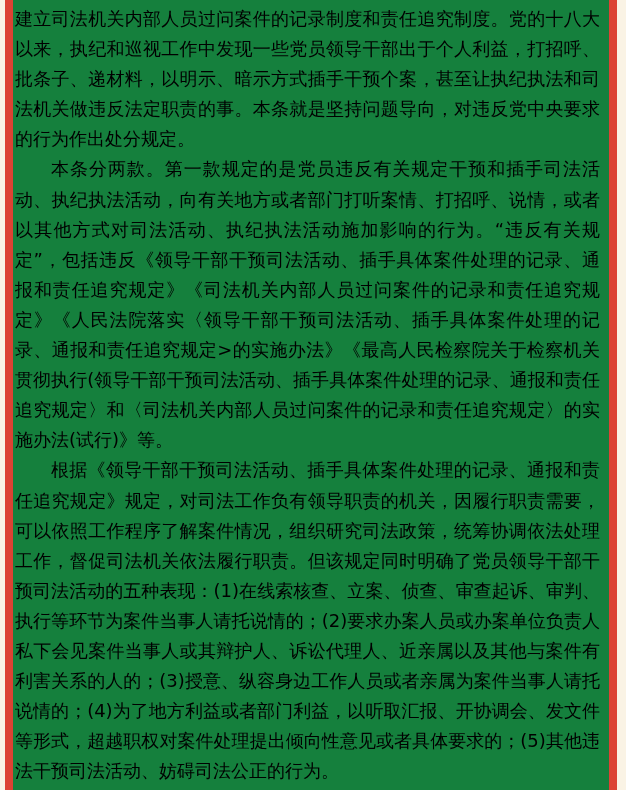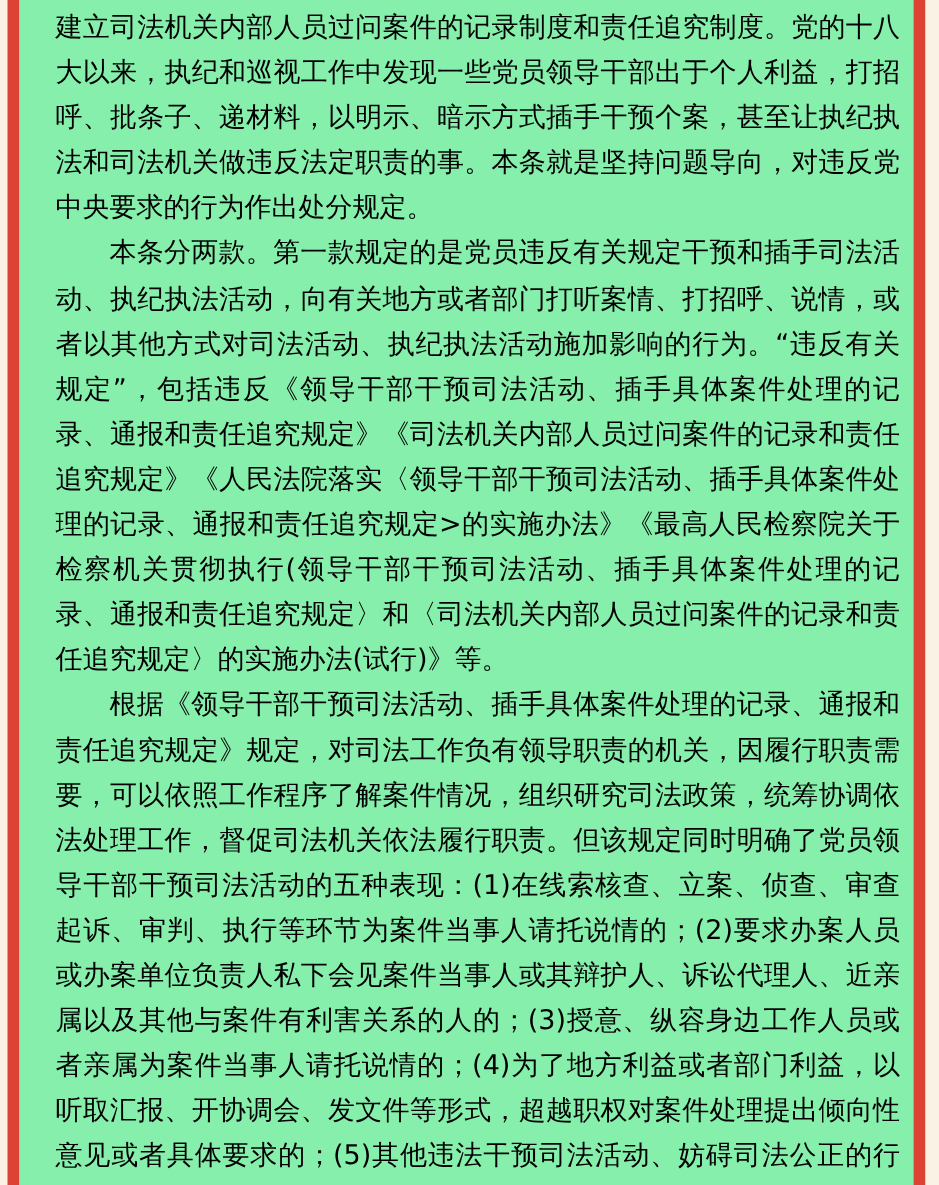--- a/index.html
+++ b/index.html
@@ -23,23 +23,23 @@
   }
   .edge-strip.left  { width: 5px; }
   .edge-strip.right { width: 9px; }
   .red-bar {
     flex: 0 0 auto;
     width: 8px;
     background: #dc4334;
   }
   .content {
     flex: 1 1 auto;
-    background: #86efac;
+    background: #15803d;
     box-sizing: border-box;
-    padding: 4px 9px 0 24px;
+    padding: 4px 9px 0 2px;
   }
   .doc-text {
     font-family: "DejaVu Sans", "Liberation Sans", sans-serif;
     font-size: 18px;
     line-height: 30.1px;
     color: #000000;
     text-align: justify;
     text-justify: inter-ideograph;
     letter-spacing: 0;
     word-break: break-all;

